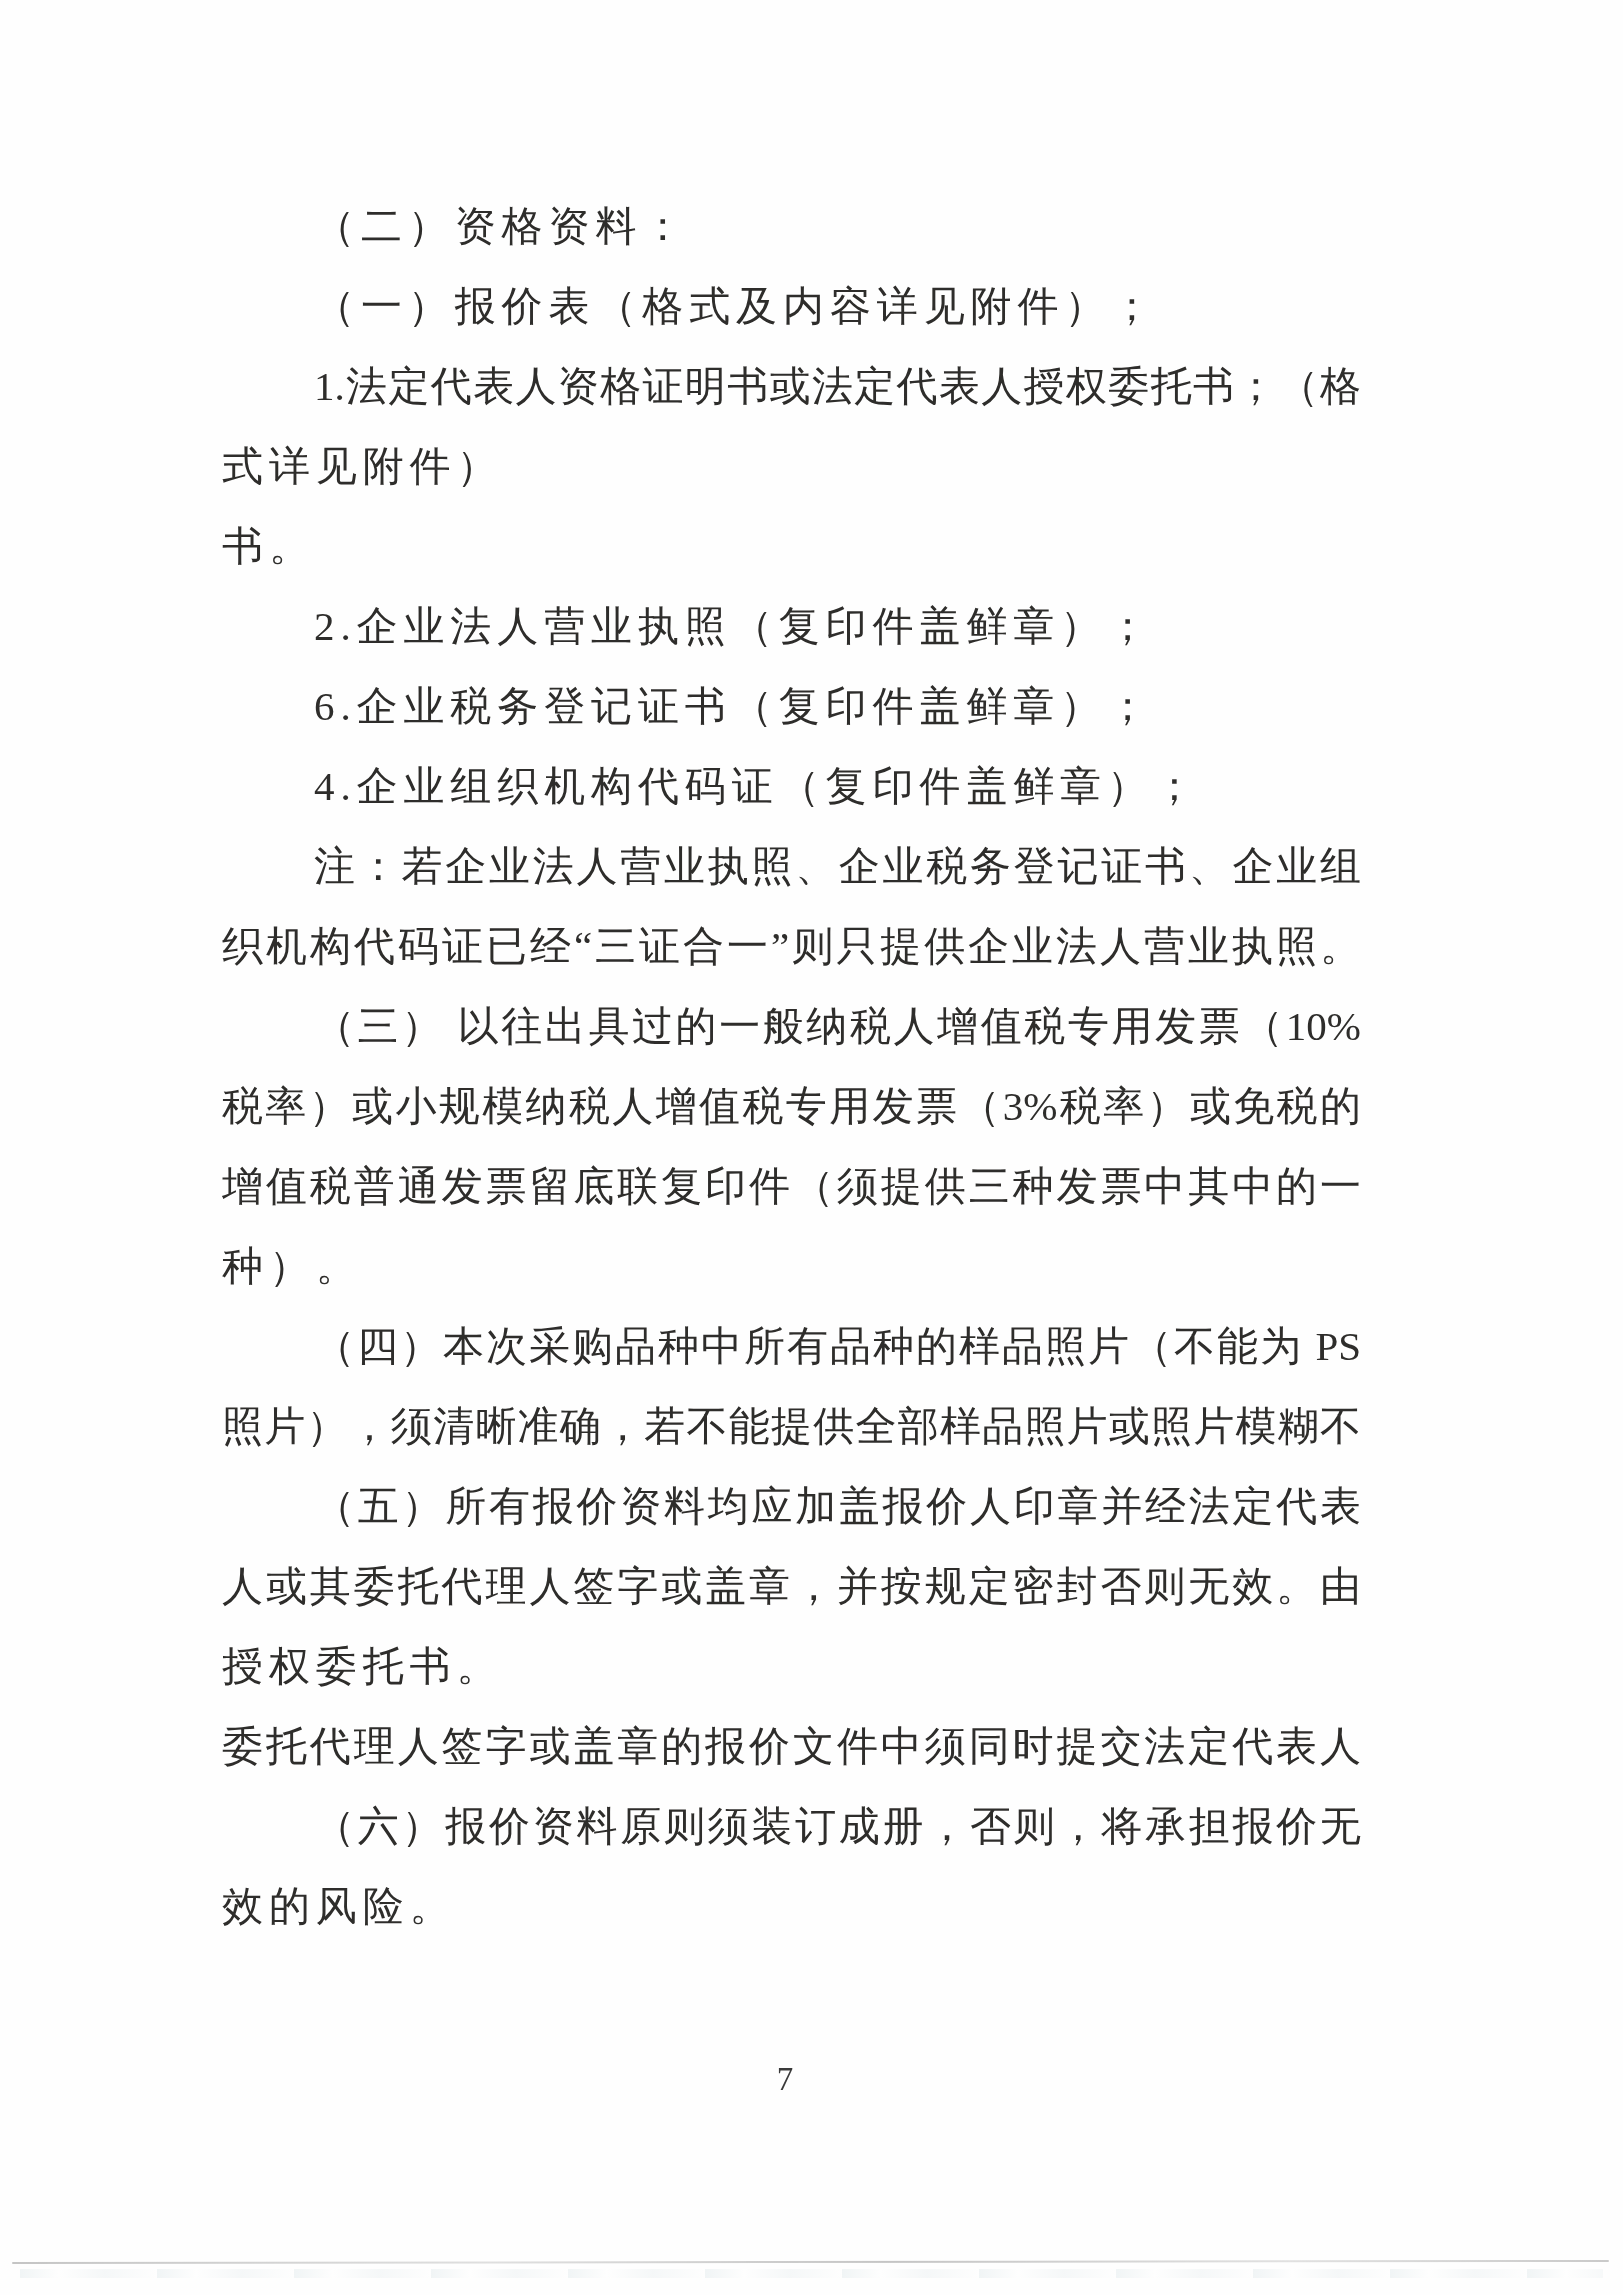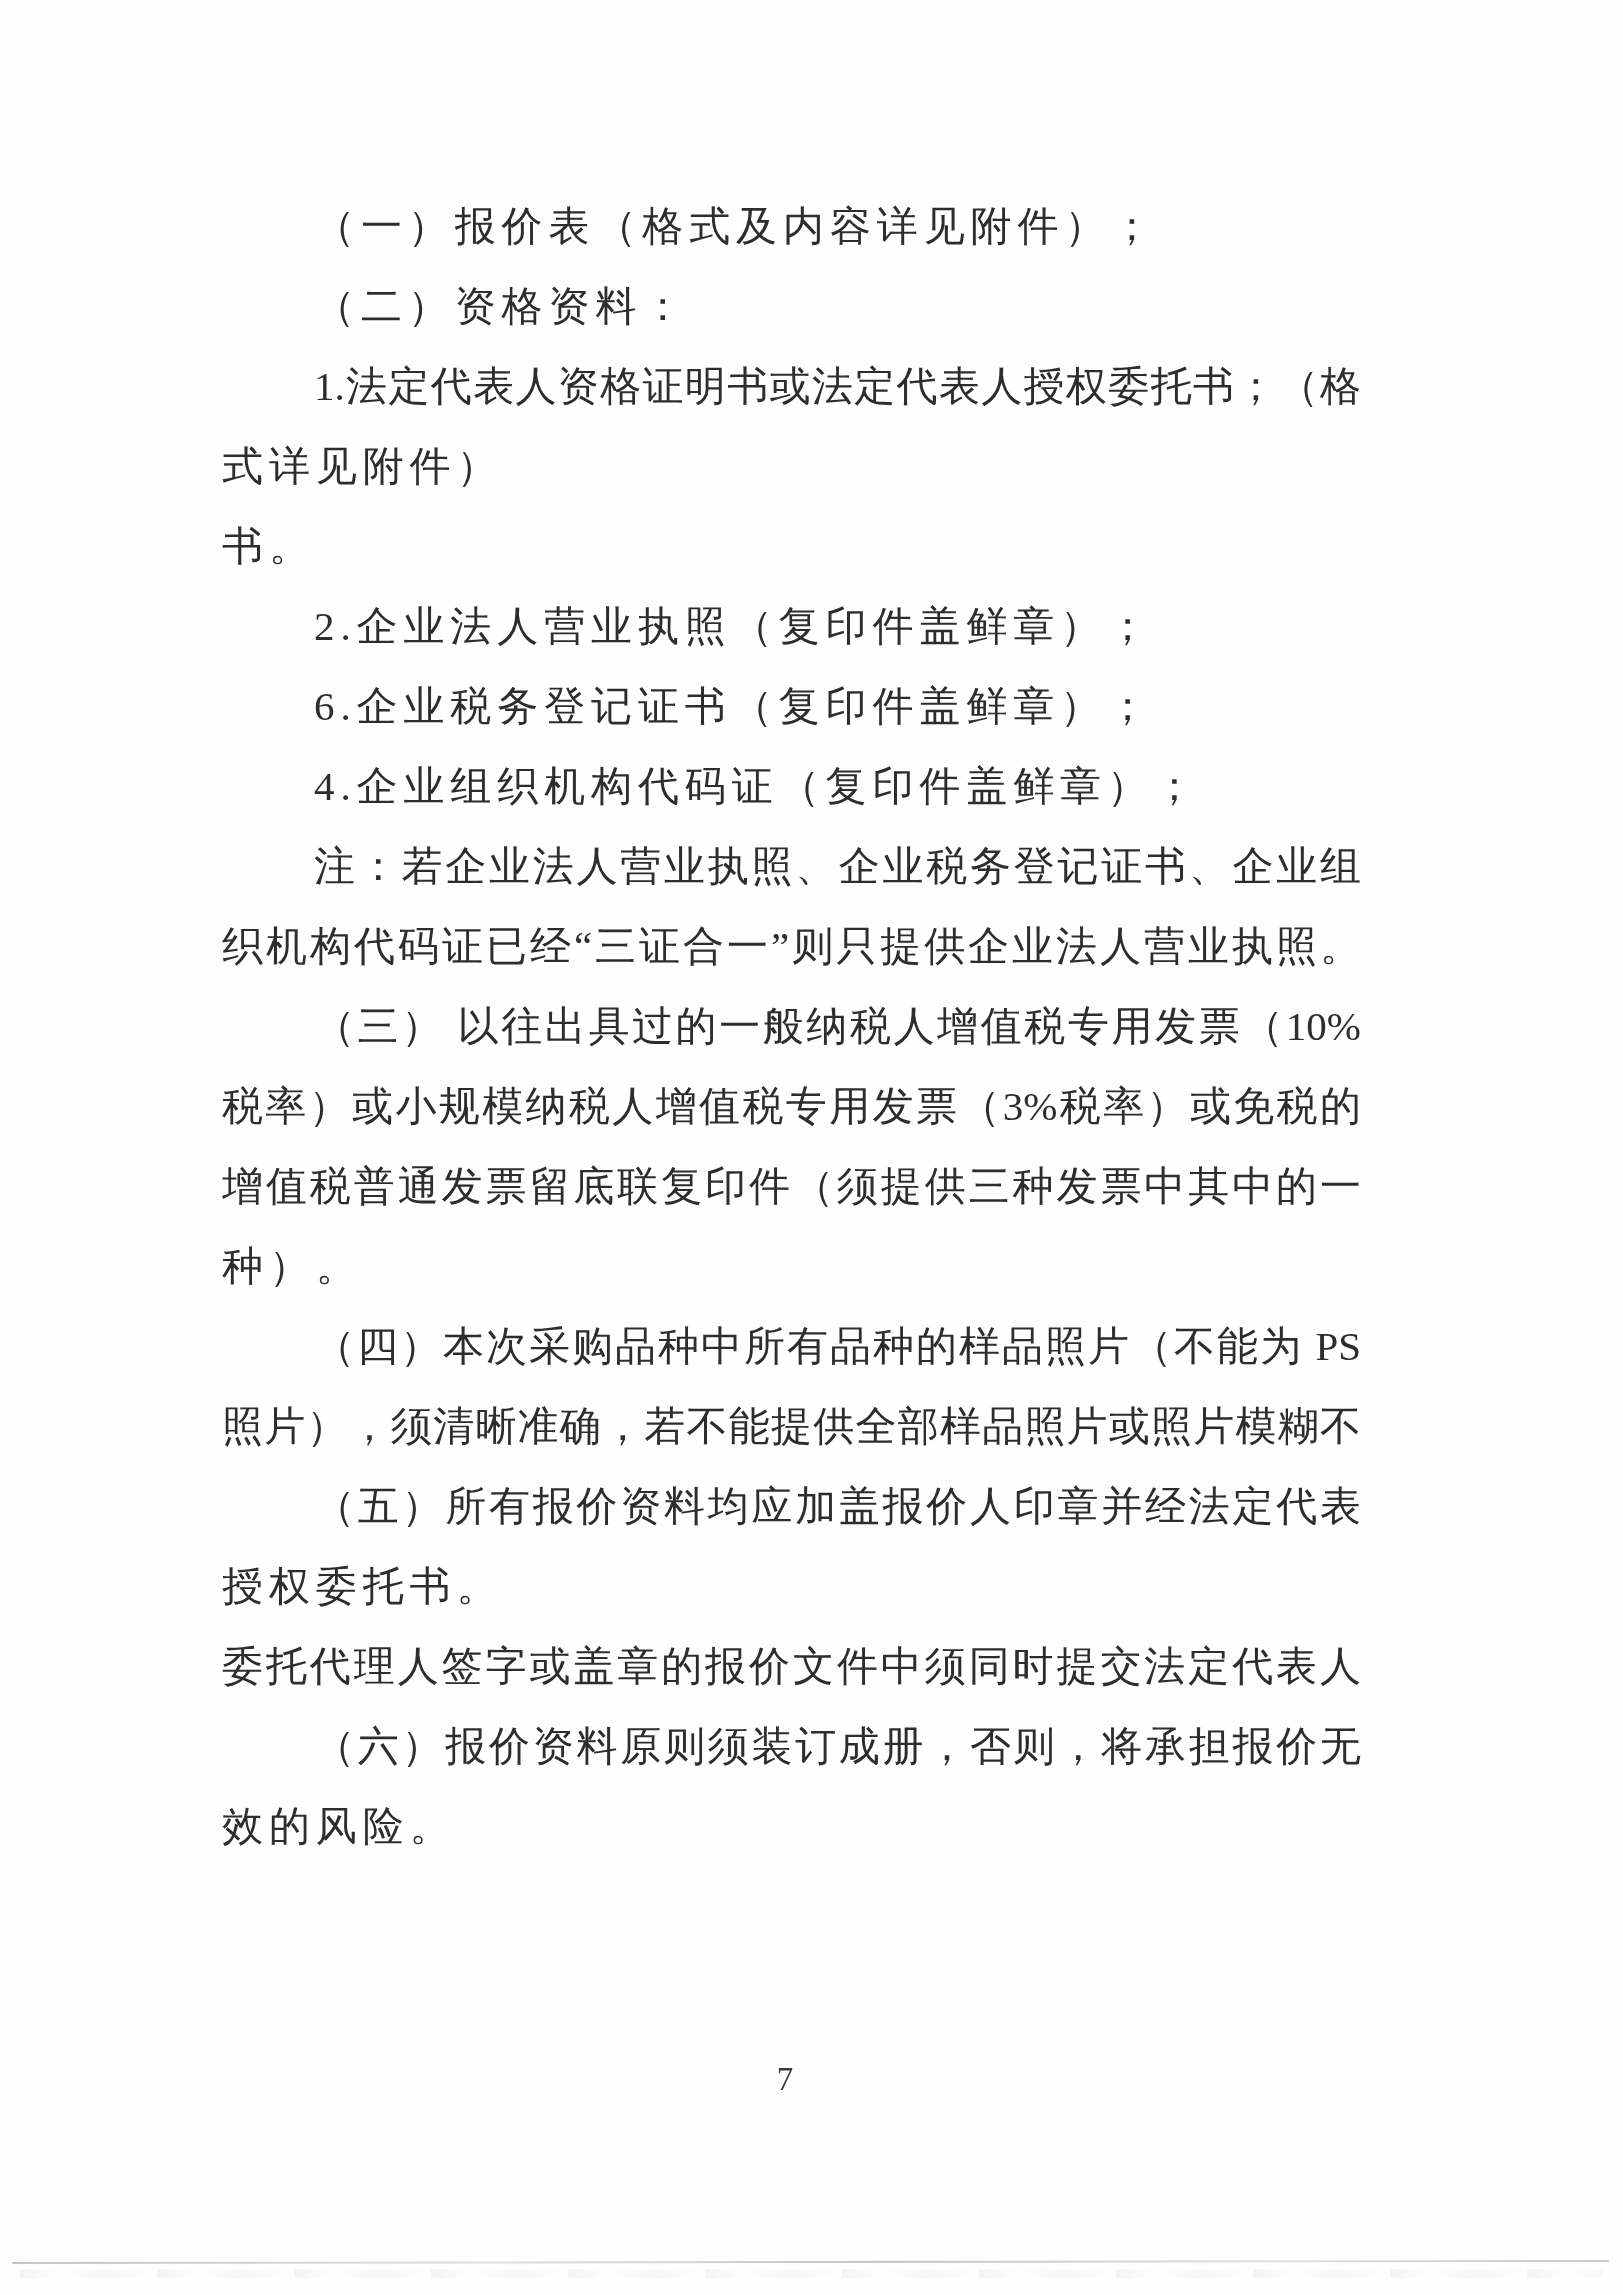--- a/index.html
+++ b/index.html
@@ -78,37 +78,38 @@
       rgba(255,255,255,0) 39px,
       rgba(140,170,180,.08) 85px,
       rgba(255,255,255,0) 137px);
   }
 </style>
 </head>
 <body>
 
 <div class="page">
   <div class="textblock">
+      <div class="line indent">（二）资格资料：</div>
       <div class="line indent">（一）报价表（格式及内容详见附件）；</div>
-      <div class="line indent">（二）资格资料：</div>
       <div class="line indent justify">1.法定代表人资格证明书或法定代表人授权委托书；（格</div>
       <div class="line">式详见附件）</div>
       <div class="line">书。</div>
       <div class="line indent">2.企业法人营业执照（复印件盖鲜章）；</div>
       <div class="line indent">6.企业税务登记证书（复印件盖鲜章）；</div>
       <div class="line indent">4.企业组织机构代码证（复印件盖鲜章）；</div>
       <div class="line indent justify">注：若企业法人营业执照、企业税务登记证书、企业组</div>
       <div class="line justify">织机构代码证已经“三证合一”则只提供企业法人营业执照。</div>
       <div class="line indent justify">（三） 以往出具过的一般纳税人增值税专用发票（10%</div>
       <div class="line justify">税率）或小规模纳税人增值税专用发票（3%税率）或免税的</div>
       <div class="line justify">增值税普通发票留底联复印件（须提供三种发票中其中的一</div>
       <div class="line">种）。</div>
       <div class="line indent justify">（四）本次采购品种中所有品种的样品照片（不能为 PS</div>
       <div class="line justify">照片），须清晰准确，若不能提供全部样品照片或照片模糊不</div>
       <div class="line indent justify">（五）所有报价资料均应加盖报价人印章并经法定代表</div>
+      <div class="line justify">人或其委托代理人签字或盖章，并按规定密封否则无效。由</div>
       <div class="line">授权委托书。</div>
       <div class="line justify">委托代理人签字或盖章的报价文件中须同时提交法定代表人</div>
       <div class="line indent justify">（六）报价资料原则须装订成册，否则，将承担报价无</div>
       <div class="line">效的风险。</div>
     </div>
   <div class="page-number">7</div>
   <div class="scan-line"></div>
   <div class="scan-smear"></div>
 </div>
 

